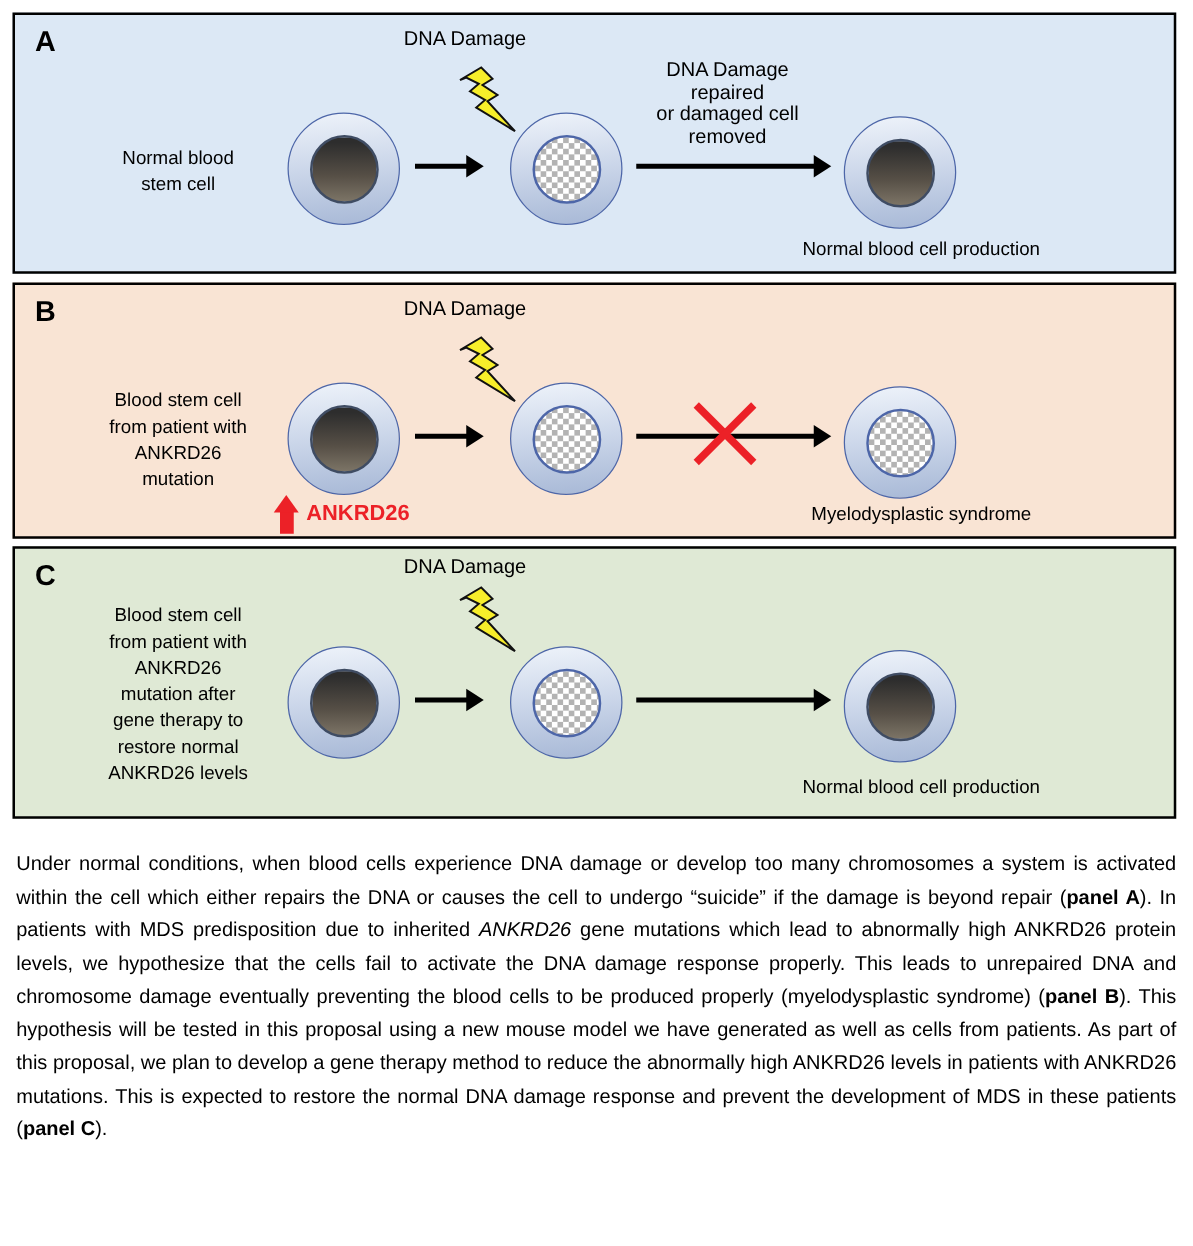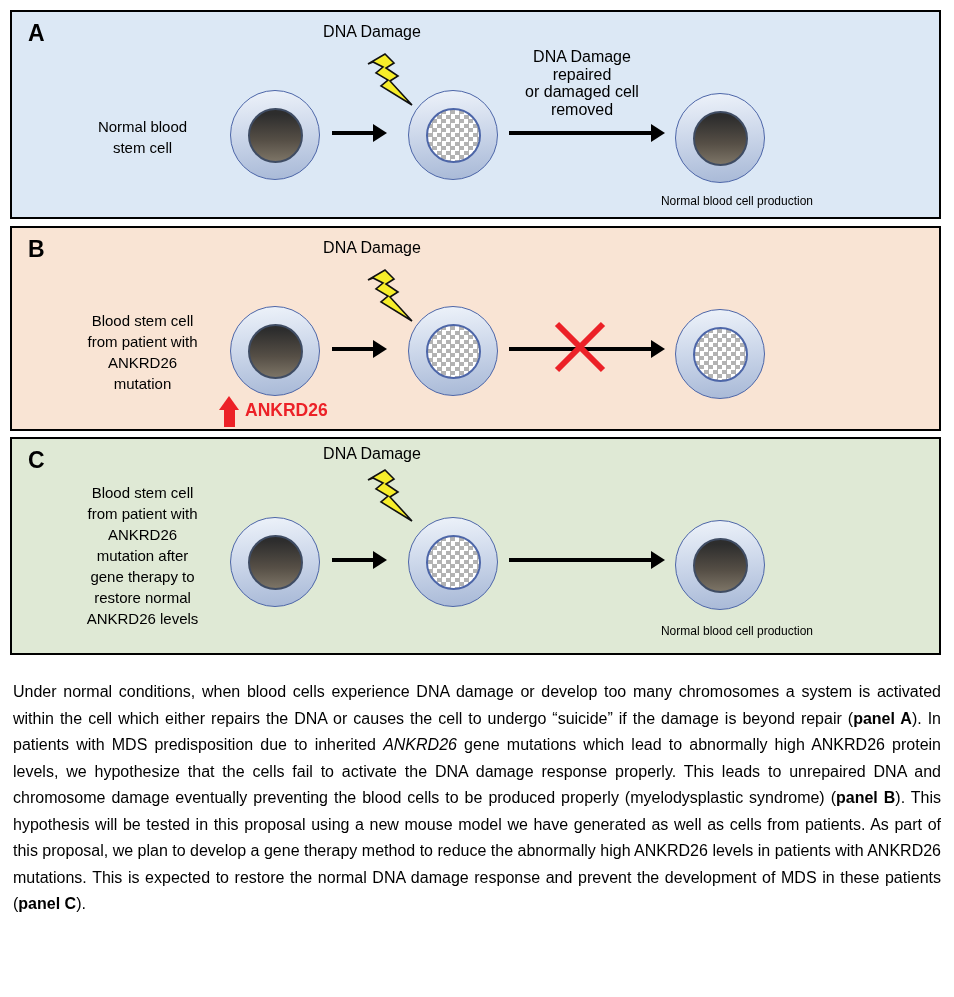--- a/index.html
+++ b/index.html
@@ -28,21 +28,21 @@
   .nucleus.dark{background:linear-gradient(180deg,#2d2d2d 8%,#564f46 60%,#7c7466 100%);border:2px solid #3f4c63;}
   .nucleus.damaged{border:2px solid #4d66a8;background-color:#fff;
         background-image:conic-gradient(#b3b3b3 0 25%,#ffffff 0 50%,#b3b3b3 0 75%,#ffffff 0);
         background-size:9px 9px;}
   .arrow{position:absolute;height:3.5px;background:#000;}
   .arrow::after{content:"";position:absolute;right:-13px;top:-7.5px;width:0;height:0;
         border-left:14px solid #000;border-top:9px solid transparent;border-bottom:9px solid transparent;}
   .short-arrow{left:320px;top:119px;width:42px;}
   .long-arrow{left:497px;top:119px;width:143px;}
   .process-label{position:absolute;left:495px;top:36px;width:150px;text-align:center;font-size:16px;line-height:17.5px;white-space:pre-line;}
-  .outcome-label{position:absolute;left:540px;bottom:9px;width:370px;text-align:center;font-size:12px;}
+  .outcome-label{position:absolute;left:540px;bottom:9px;width:370px;text-align:center;font-size:15px;}
   .panel-c .outcome-label{bottom:15px;}
   .red-x{position:absolute;left:540px;top:91px;width:56px;height:56px;}
   .up-arrow{position:absolute;left:212px;top:181px;width:11px;height:18px;background:var(--accent-red,#ec2127);}
   .up-arrow::before{content:"";position:absolute;top:-13px;left:-5px;width:0;height:0;
         border-left:10.5px solid transparent;border-right:10.5px solid transparent;
         border-bottom:14px solid var(--accent-red,#ec2127);}
   .ankrd26-label{position:absolute;left:233px;top:172px;font-size:17.5px;font-weight:bold;color:var(--accent-red,#ec2127);}
   .caption{margin:24px 13px 0 13px;font-size:16px;line-height:26.5px;text-align:justify;}
   .caption .bold{font-weight:bold;}
   .caption .italic{font-style:italic;}
@@ -98,20 +98,21 @@
         <div class="nucleus damaged"></div>
       </div>
     <div class="arrow long-arrow"></div>
     <svg class="red-x" viewBox="0 0 56 56">
       <line x1="5" y1="5" x2="51" y2="51" stroke="#ec2127" stroke-width="6"></line>
       <line x1="51" y1="5" x2="5" y2="51" stroke="#ec2127" stroke-width="6"></line>
     </svg>
     <div class="cell cell-3">
         <div class="nucleus damaged"></div>
       </div>
+    <div class="outcome-label">Myelodysplastic syndrome</div>
   </div>
 
   <div class="panel panel-c">
     <div class="panel-label">C</div>
     <div class="damage-heading">DNA Damage</div>
     <svg class="bolt" viewBox="0 0 50 58">
       <polygon points="3,13 20,3 29,12 21,17 33,25 25,30 47,54 16,35 23,29 11,22 18,16 8,11" fill="#f7ee2a" stroke="#111" stroke-width="1.6" stroke-linejoin="miter"></polygon>
     </svg>
     <div class="subject-label">Blood stem cell
 from patient with

